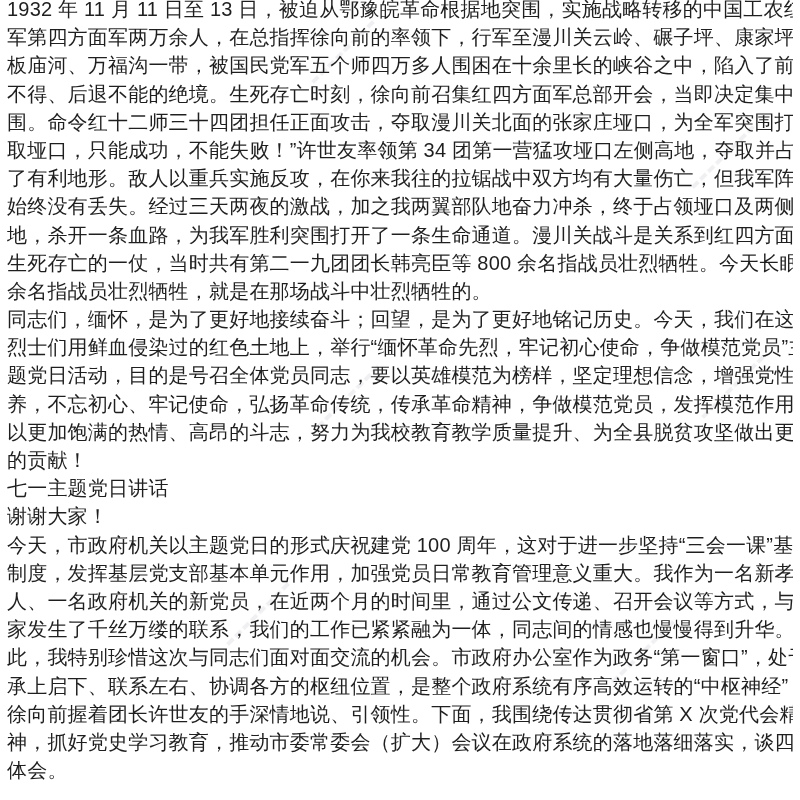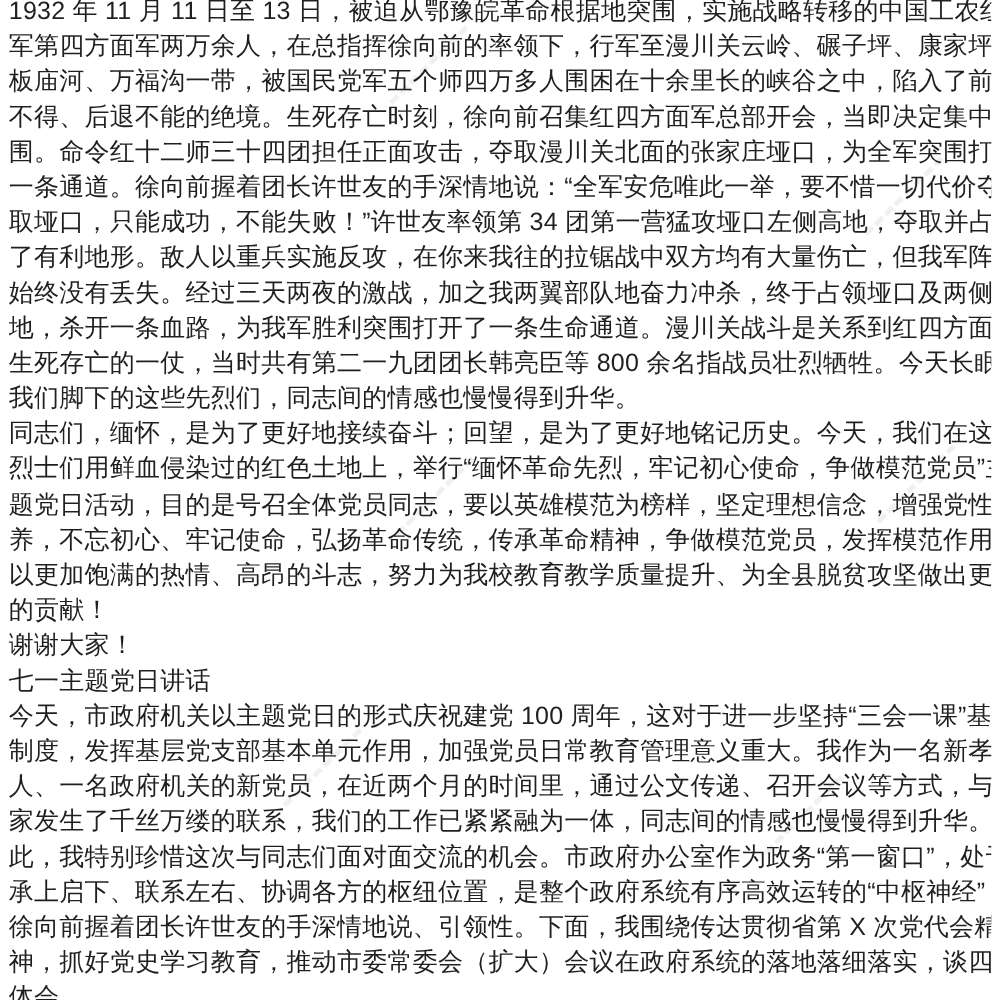--- a/index.html
+++ b/index.html
@@ -71,41 +71,40 @@
     <div class="wm-mark" style="left:600px; top:650px;"></div>
   </div>
 
   <div class="doc" id="doc-body">
       <div class="para">
         <div class="line">1932 年 11 月 11 日至 13 日，被迫从鄂豫皖革命根据地突围，实施战略转移的中国工农红</div>
         <div class="line">军第四方面军两万余人，在总指挥徐向前的率领下，行军至漫川关云岭、碾子坪、康家坪、</div>
         <div class="line">板庙河、万福沟一带，被国民党军五个师四万多人围困在十余里长的峡谷之中，陷入了前进</div>
         <div class="line">不得、后退不能的绝境。生死存亡时刻，徐向前召集红四方面军总部开会，当即决定集中突</div>
         <div class="line">围。命令红十二师三十四团担任正面攻击，夺取漫川关北面的张家庄垭口，为全军突围打开</div>
-        <div class="line">一条通道。徐向前握着团长许世友的手深情地说：“全军安危唯此一举，要不惜一切代价夺</div>
         <div class="line">取垭口，只能成功，不能失败！”许世友率领第 34 团第一营猛攻垭口左侧高地，夺取并占据</div>
         <div class="line">了有利地形。敌人以重兵实施反攻，在你来我往的拉锯战中双方均有大量伤亡，但我军阵地</div>
         <div class="line">始终没有丢失。经过三天两夜的激战，加之我两翼部队地奋力冲杀，终于占领垭口及两侧高</div>
         <div class="line">地，杀开一条血路，为我军胜利突围打开了一条生命通道。漫川关战斗是关系到红四方面军</div>
         <div class="line">生死存亡的一仗，当时共有第二一九团团长韩亮臣等 800 余名指战员壮烈牺牲。今天长眠在</div>
-        <div class="line para-end">我们脚下的这些先烈们，同志间的情感也慢慢得到升华。</div>
+        <div class="line para-end">余名指战员壮烈牺牲，就是在那场战斗中壮烈牺牲的。</div>
       </div>
       <div class="para">
         <div class="line">同志们，缅怀，是为了更好地接续奋斗；回望，是为了更好地铭记历史。今天，我们在这片</div>
         <div class="line">烈士们用鲜血侵染过的红色土地上，举行“缅怀革命先烈，牢记初心使命，争做模范党员”主</div>
         <div class="line">题党日活动，目的是号召全体党员同志，要以英雄模范为榜样，坚定理想信念，增强党性修</div>
         <div class="line">养，不忘初心、牢记使命，弘扬革命传统，传承革命精神，争做模范党员，发挥模范作用。</div>
         <div class="line">以更加饱满的热情、高昂的斗志，努力为我校教育教学质量提升、为全县脱贫攻坚做出更大</div>
         <div class="line para-end">的贡献！</div>
       </div>
       <div class="para">
-        <div class="line para-end">谢谢大家！</div>
+        <div class="line para-end">七一主题党日讲话</div>
       </div>
       <div class="para">
-        <div class="line para-end">七一主题党日讲话</div>
+        <div class="line para-end">谢谢大家！</div>
       </div>
       <div class="para">
         <div class="line">今天，市政府机关以主题党日的形式庆祝建党 100 周年，这对于进一步坚持“三会一课”基本</div>
         <div class="line">制度，发挥基层党支部基本单元作用，加强党员日常教育管理意义重大。我作为一名新孝感</div>
         <div class="line">人、一名政府机关的新党员，在近两个月的时间里，通过公文传递、召开会议等方式，与大</div>
         <div class="line">家发生了千丝万缕的联系，我们的工作已紧紧融为一体，同志间的情感也慢慢得到升华。因</div>
         <div class="line">此，我特别珍惜这次与同志们面对面交流的机会。市政府办公室作为政务“第一窗口”，处于</div>
         <div class="line">承上启下、联系左右、协调各方的枢纽位置，是整个政府系统有序高效运转的“中枢神经”，</div>
         <div class="line">徐向前握着团长许世友的手深情地说、引领性。下面，我围绕传达贯彻省第 X 次党代会精</div>
         <div class="line">神，抓好党史学习教育，推动市委常委会（扩大）会议在政府系统的落地落细落实，谈四点</div>

